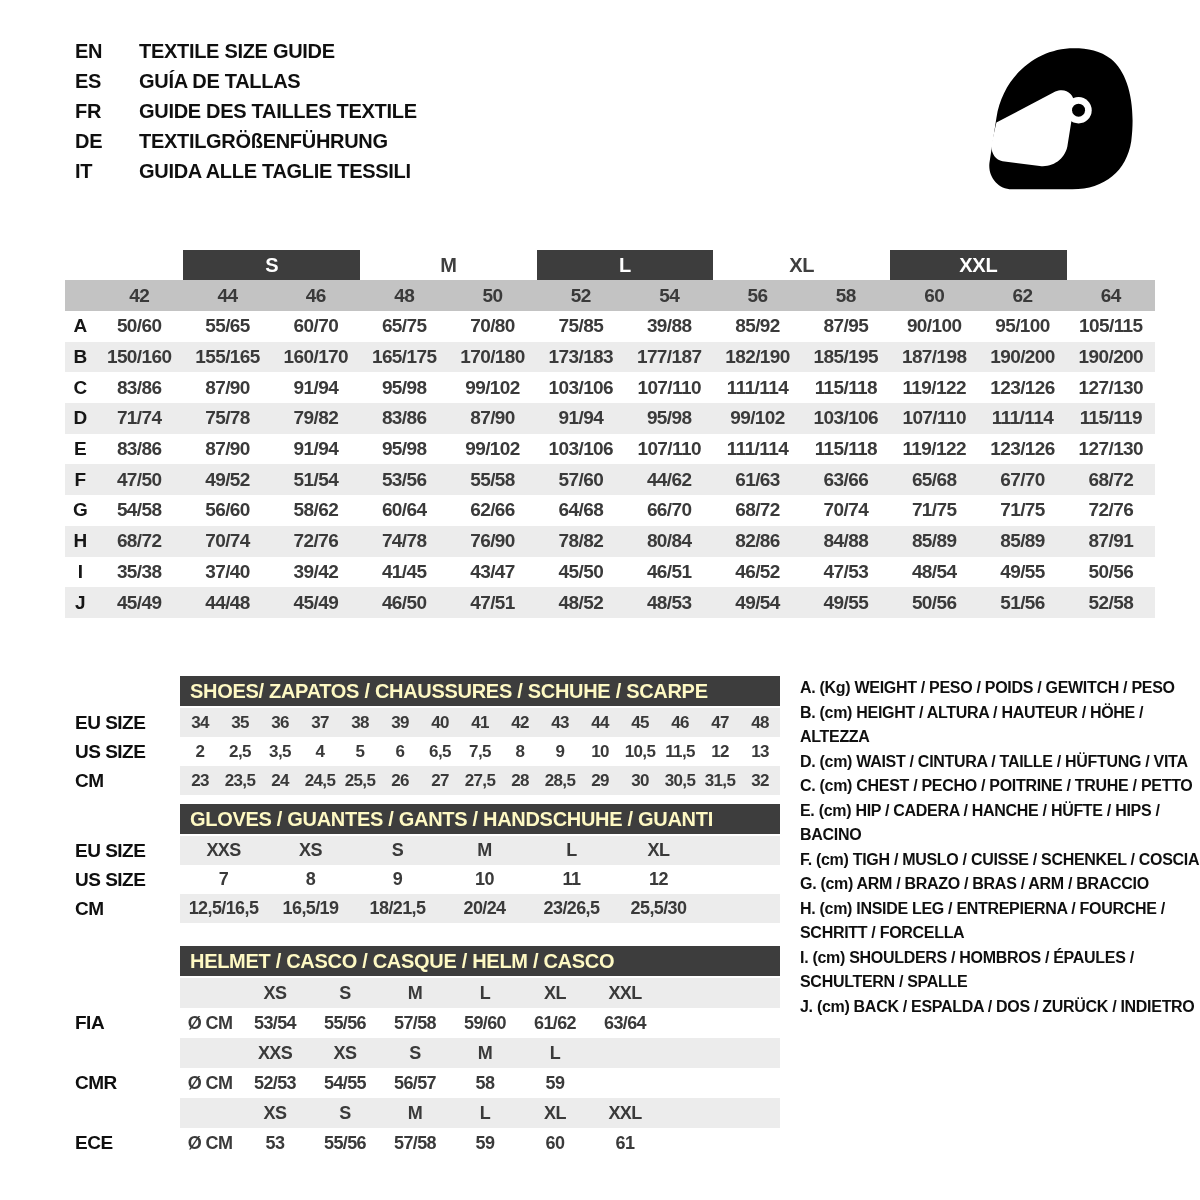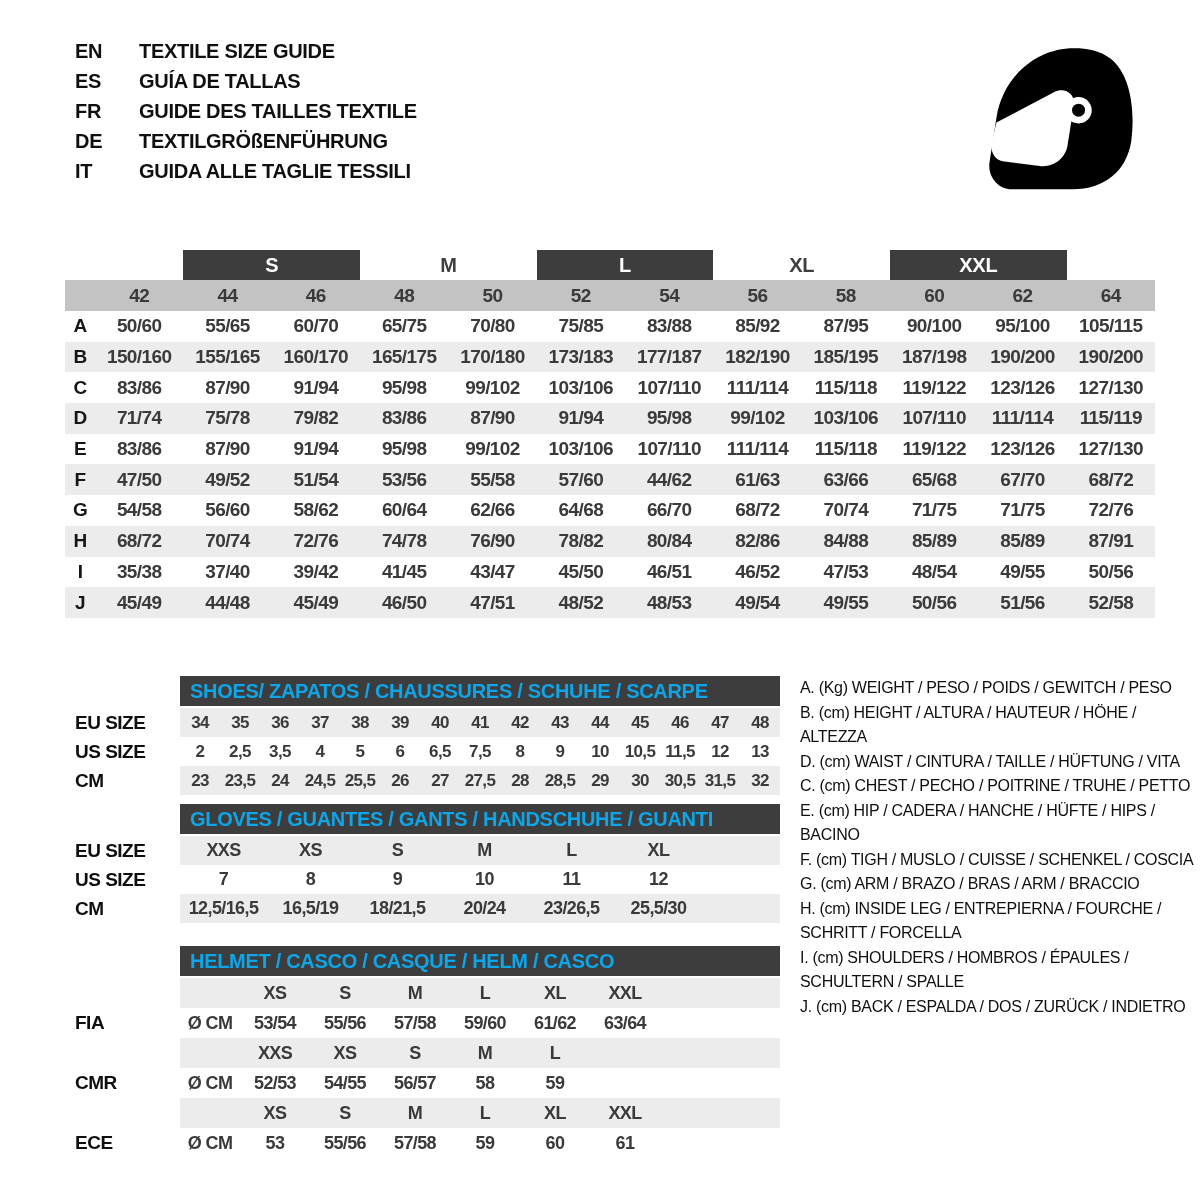--- a/index.html
+++ b/index.html
@@ -24,36 +24,36 @@
   .cell{display:flex;align-items:center;justify-content:center;font-size:19px;font-weight:bold;color:#3a3a3a;letter-spacing:-0.6px;white-space:nowrap;}
   .trow{height:30.7px;}
   .trow.band{background:#ececec;}
   .rlabel{color:#161616;}
 
   
   .section{position:absolute;left:65px;width:1090px;}
   #shoes{top:676px;}
   #gloves{top:804px;}
   #helmet{top:946px;}
-  .bar{margin-left:115px;width:600px;height:30px;background:#3d3d3d;color:#0ea5e9;display:flex;align-items:center;padding-left:10px;box-sizing:border-box;font-size:20px;font-weight:bold;letter-spacing:-0.3px;white-space:nowrap;}
+  .bar{margin-left:115px;width:600px;height:30px;background:#3d3d3d;color:#fef9c3;display:flex;align-items:center;padding-left:10px;box-sizing:border-box;font-size:20px;font-weight:bold;letter-spacing:-0.3px;white-space:nowrap;}
   .rows{margin-top:2px;}
   .srow{position:relative;height:29px;text-decoration:underline;}
   #helmet .srow{height:30px;}
   .slabel{position:absolute;left:10px;top:0;height:100%;display:flex;align-items:center;font-size:19px;font-weight:bold;color:#0f0f0f;letter-spacing:-0.5px;}
   .sgrid{position:absolute;left:115px;top:0;width:600px;height:100%;display:grid;}
   .sgrid.band{background:#ececec;}
   .sgrid .cell{font-size:18px;}
   .sgrid.shoes-grid{grid-template-columns:repeat(15,40px);}
   .sgrid.shoes-grid .cell{font-size:17px;}
   .sgrid.gloves-grid{grid-template-columns:repeat(6,87px) 1fr;}
   .sgrid.helmet-grid{grid-template-columns:60px repeat(6,70px) 1fr;}
 
   
   .legend{position:absolute;left:800px;top:676px;width:400px;}
-  .legend-item{font-size:16px;font-weight:normal;color:#0f0f0f;line-height:24.5px;letter-spacing:-0.3px;}
+  .legend-item{font-size:16px;font-weight:bold;color:#0f0f0f;line-height:24.5px;letter-spacing:-0.3px;}
 </style>
 </head>
 <body>
 
 <div class="page">
 
   <div class="langs" id="langs">
       <div class="lang-row">
         <span class="lang-code">EN</span>
         <span class="lang-label">TEXTILE SIZE GUIDE</span>
@@ -108,21 +108,21 @@
       </div>
     <div id="main-rows">
         <div class="trow">
           <div class="cell rlabel">A</div>
           <div class="cell">50/60</div>
           <div class="cell">55/65</div>
           <div class="cell">60/70</div>
           <div class="cell">65/75</div>
           <div class="cell">70/80</div>
           <div class="cell">75/85</div>
-          <div class="cell">83/88</div>
+          <div class="cell">39/88</div>
           <div class="cell">85/92</div>
           <div class="cell">87/95</div>
           <div class="cell">90/100</div>
           <div class="cell">95/100</div>
           <div class="cell">105/115</div>
         </div>
         <div class="trow band">
           <div class="cell rlabel">B</div>
           <div class="cell">150/160</div>
           <div class="cell">155/165</div>

